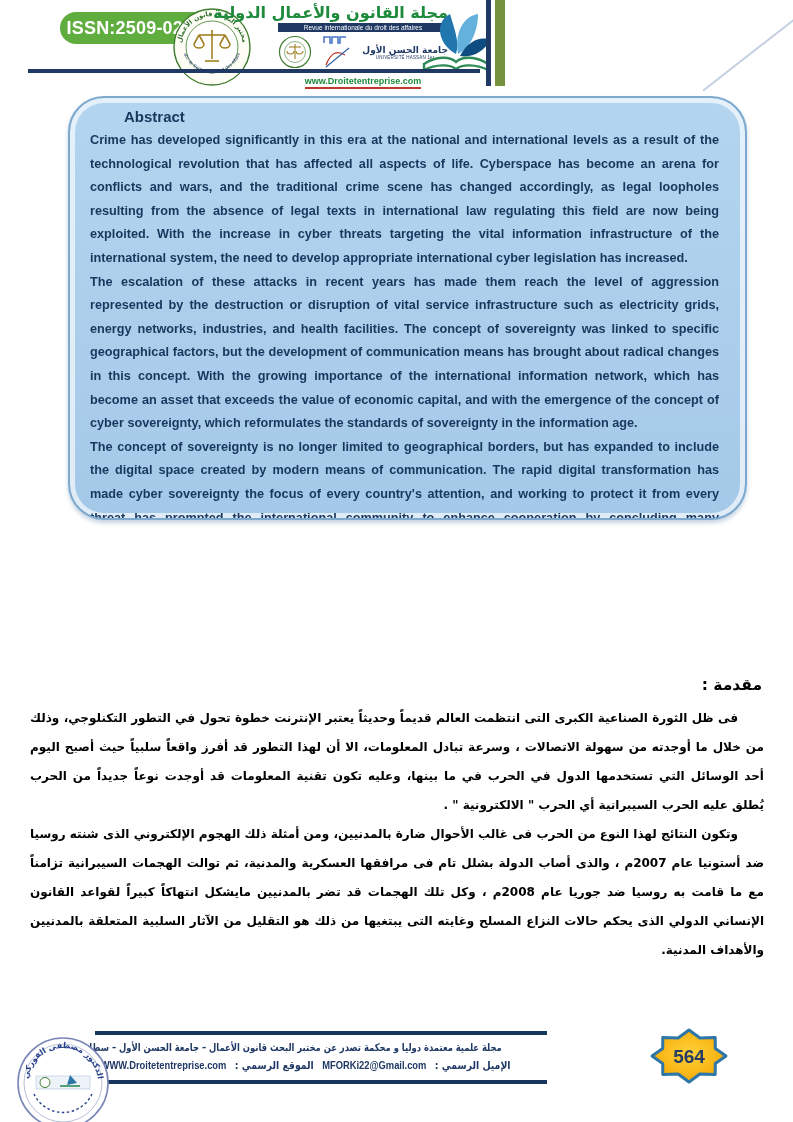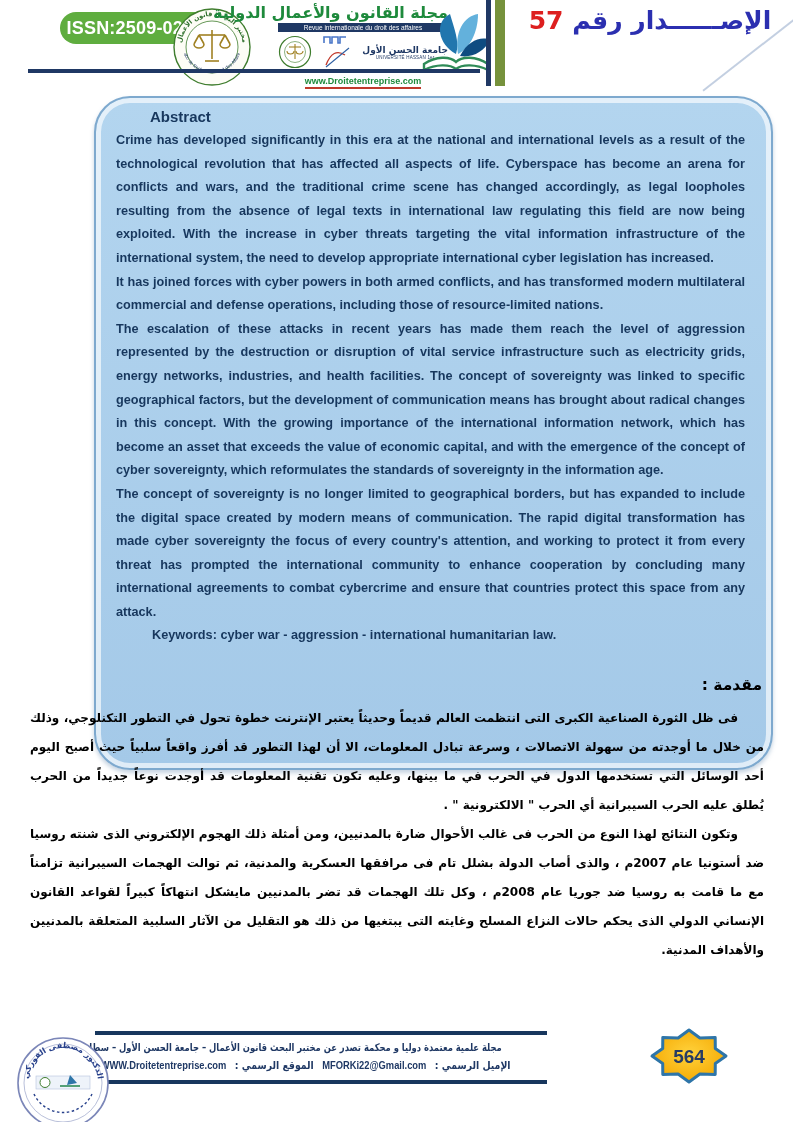--- a/index.html
+++ b/index.html
@@ -27,24 +27,24 @@
   .jl-band{background:#1f3864;color:#fff;font-size:6.5px;text-align:center;padding:1px 0;margin-top:1px;}
   .jl-mid{display:flex;align-items:center;justify-content:space-between;margin-top:2px;}
   .jl-univ{text-align:center;color:#1f3864;}
   .jl-univ .u-ar{font-size:9px;font-weight:bold;direction:rtl;}
   .jl-univ .u-fr{font-size:4.5px;letter-spacing:.2px;}
   .jl-site{font-size:9px;font-weight:bold;color:#1e8a3c;margin-top:2px;border-bottom:2px solid #c0392b;
       display:inline-block;padding-bottom:1px;}
   .book-logo{position:absolute;left:420px;top:10px;}
 
   
-  .abstract-box{position:absolute;left:68px;top:96px;width:679px;height:674px;box-sizing:border-box;
+  .abstract-box{position:absolute;left:68px;top:96px;width:679px;height:424px;box-sizing:border-box;
       background:linear-gradient(#b3d5ef,#a4c9e8);border:2px solid #7ea9ce;border-radius:36px;
       box-shadow:inset 0 0 0 5px rgba(255,255,255,.65), 0 3px 4px rgba(90,130,170,.35);
-      padding:8px 26px 24px 20px;overflow:hidden;color:#17375d;margin-left:26px;}
+      padding:8px 26px 24px 20px;overflow:hidden;color:#17375d;}
   .abstract-title{font-weight:bold;font-size:15px;margin:2px 0 4px 34px;}
   .abstract-box p{margin:0;font-size:12.7px;line-height:23.6px;text-align:justify;font-weight:bold;}
   .abstract-keywords{text-indent:36px;}
 
   
   .intro{position:absolute;left:30px;top:676px;width:734px;direction:rtl;color:#000;}
   .intro-heading{font-size:15.5px;font-weight:bold;margin:0 2px 10px 0;}
   .intro p{margin:0;font-size:12px;font-weight:bold;line-height:29px;text-align:justify;text-indent:26px;}
 
   
@@ -120,31 +120,26 @@
     <path d="M40,46 C48,30 62,26 70,30 C64,42 52,48 40,46 Z" fill="#0f4c81"></path>
     <path d="M4,54 C16,46 30,46 36,52 C42,46 56,46 68,54 L68,60 C56,54 42,54 36,59 C30,54 16,54 4,60 Z" fill="#ffffff" stroke="#2e8b57" stroke-width="2.4"></path>
   </svg>
 
   <div class="header-rule"></div>
   <div class="bar-navy"></div>
   <div class="bar-olive"></div>
   <div class="diag-streak"></div>
 
   <div class="issue-block ar">
-    <div class="issue-line">
-      <span>الإصــــــدار رقم</span>
-      <span class="num">57</span>
-    </div>
   </div>
 </div>
 
 <div class="abstract-box">
   <div class="abstract-title">Abstract</div>
   <p>Crime has developed significantly in this era at the national and international levels as a result of the technological revolution that has affected all aspects of life. Cyberspace has become an arena for conflicts and wars, and the traditional crime scene has changed accordingly, as legal loopholes resulting from the absence of legal texts in international law regulating this field are now being exploited. With the increase in cyber threats targeting the vital information infrastructure of the international system, the need to develop appropriate international cyber legislation has increased.</p>
-  <p>It has joined forces with cyber powers in both armed conflicts, and has transformed modern multilateral commercial and defense operations, including those of resource-limited nations.</p>
   <p>The escalation of these attacks in recent years has made them reach the level of aggression represented by the destruction or disruption of vital service infrastructure such as electricity grids, energy networks, industries, and health facilities. The concept of sovereignty was linked to specific geographical factors, but the development of communication means has brought about radical changes in this concept. With the growing importance of the international information network, which has become an asset that exceeds the value of economic capital, and with the emergence of the concept of cyber sovereignty, which reformulates the standards of sovereignty in the information age.</p>
   <p>The concept of sovereignty is no longer limited to geographical borders, but has expanded to include the digital space created by modern means of communication. The rapid digital transformation has made cyber sovereignty the focus of every country's attention, and working to protect it from every threat has prompted the international community to enhance cooperation by concluding many international agreements to combat cybercrime and ensure that countries protect this space from any attack.</p>
   <p class="abstract-keywords">Keywords: cyber war - aggression - international humanitarian law.</p>
 </div>
 
 <div class="intro ar">
   <div class="intro-heading">مقدمة :</div>
   <p>فى ظل الثورة الصناعية الكبرى التى انتظمت العالم قديماً وحديثاً يعتبر الإنترنت خطوة تحول في التطور التكنلوجي، وذلك من خلال ما أوجدته من سهولة الاتصالات ، وسرعة تبادل المعلومات، الا أن لهذا التطور قد أفرز واقعاً سلبياً حيث أصبح اليوم أحد الوسائل التي تستخدمها الدول في الحرب في ما بينها، وعليه تكون تقنية المعلومات قد أوجدت نوعاً جديداً من الحرب يُطلق عليه الحرب السيبرانية أي الحرب " الالكترونية " .</p>
   <p>وتكون النتائج لهذا النوع من الحرب فى غالب الأحوال ضارة بالمدنيين، ومن أمثلة ذلك الهجوم الإلكتروني الذى شنته روسيا ضد أستونيا عام 2007م ، والذى أصاب الدولة بشلل تام فى مرافقها العسكرية والمدنية، ثم توالت الهجمات السيبرانية تزامناً مع ما قامت به روسيا ضد جوريا عام 2008م ، وكل تلك الهجمات قد تضر بالمدنيين مايشكل انتهاكاً كبيراً لقواعد القانون الإنساني الدولي الذى يحكم حالات النزاع المسلح وغايته التى يبتغيها من ذلك هو التقليل من الآثار السلبية المتعلقة بالمدنيين والأهداف المدنية.</p>
 </div>

